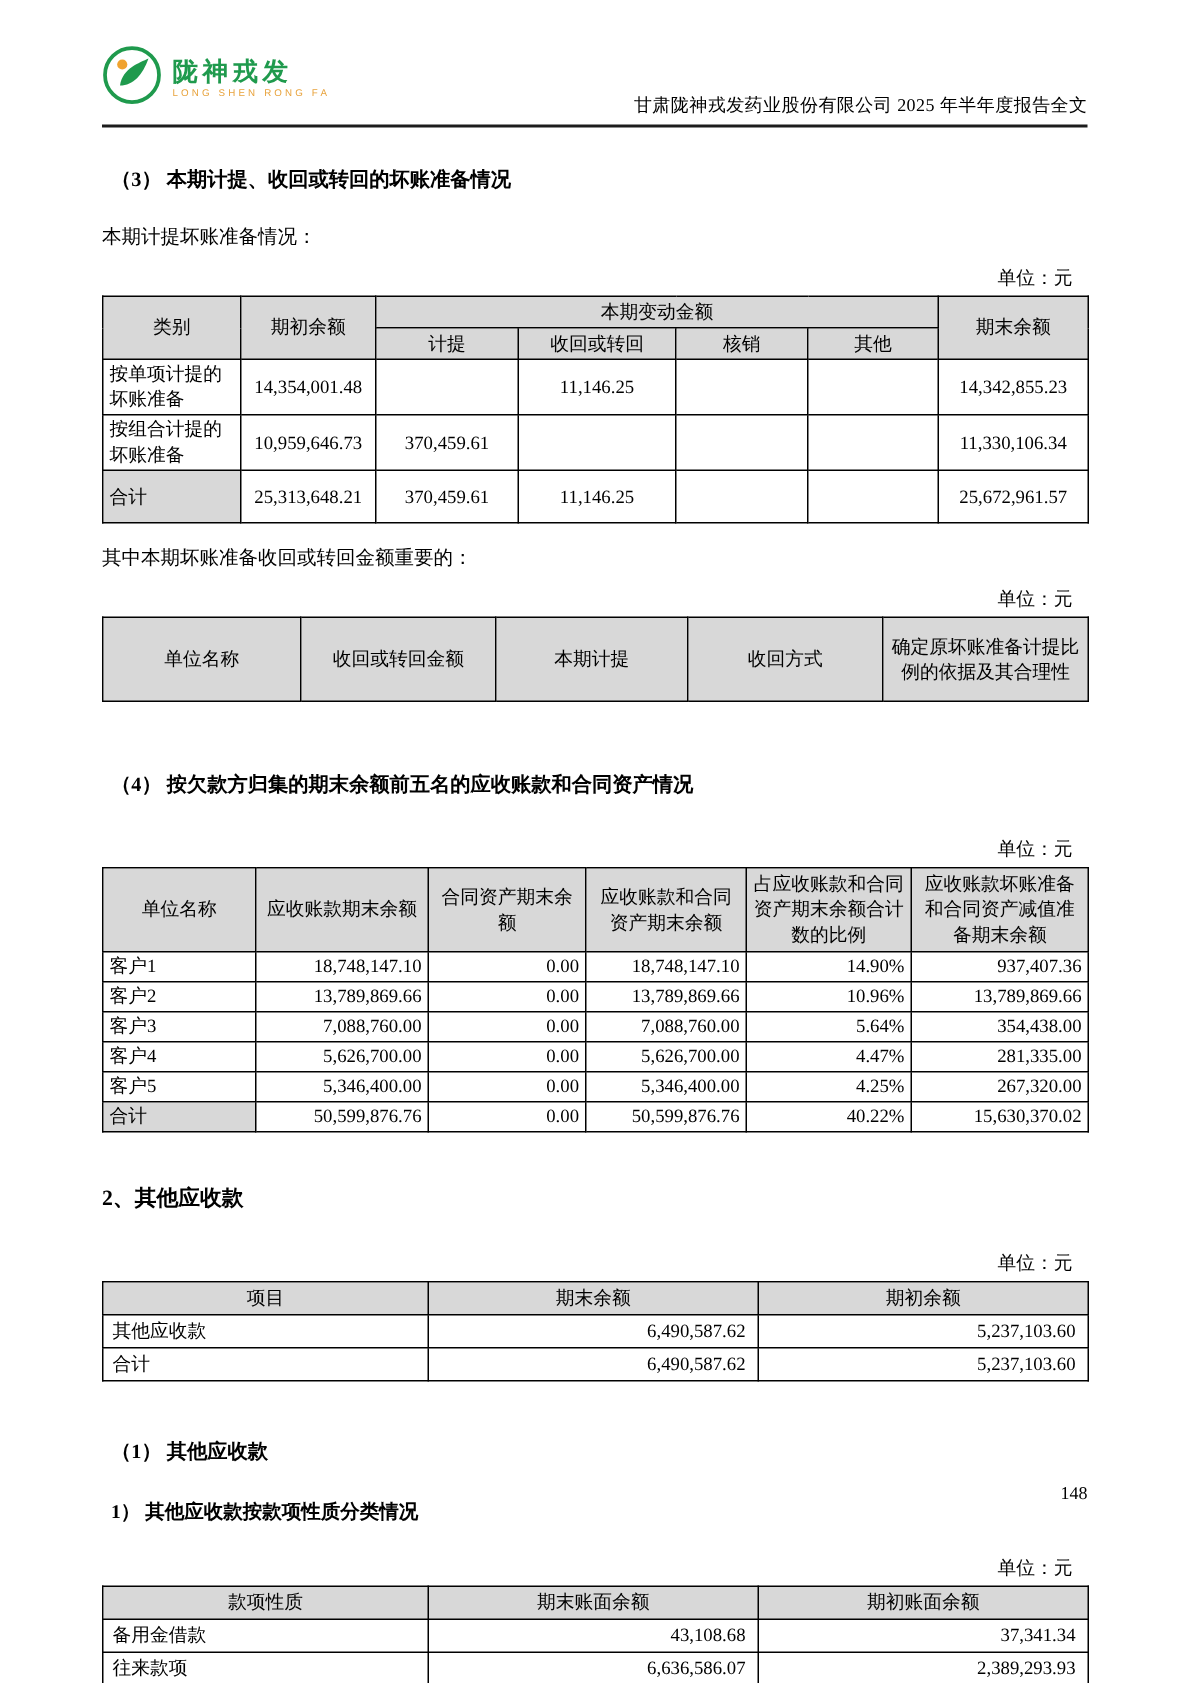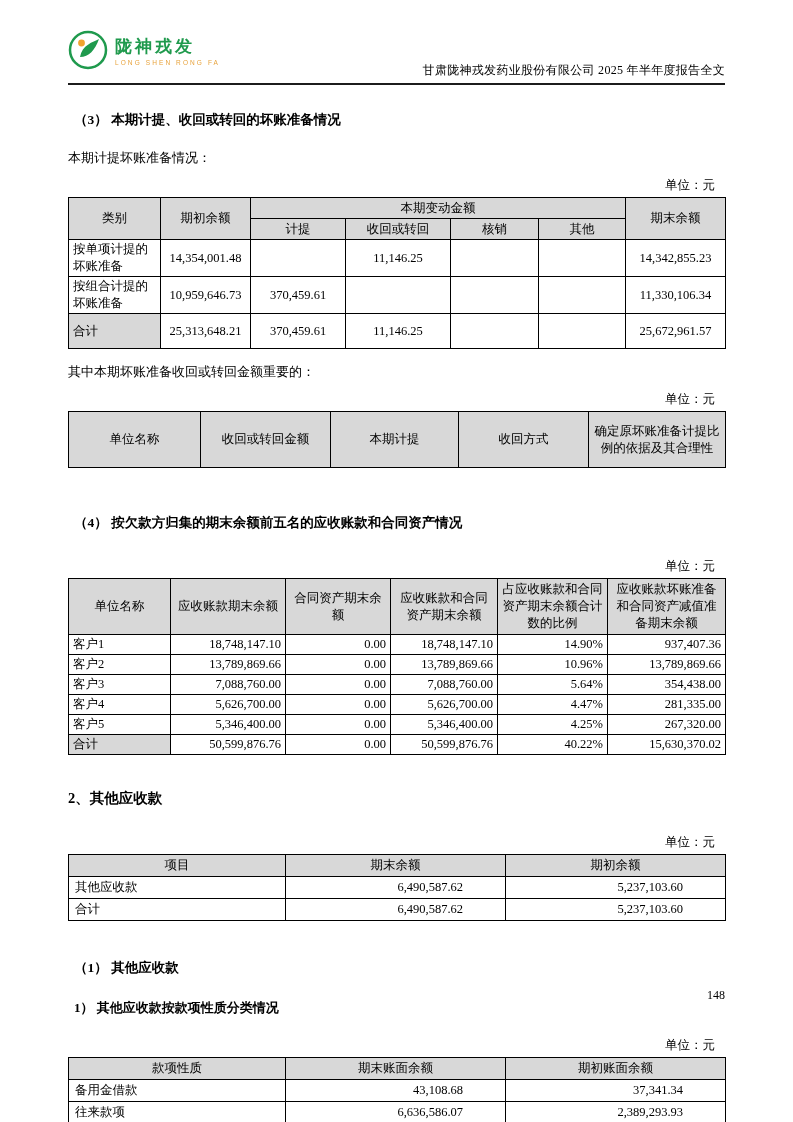--- a/index.html
+++ b/index.html
@@ -38,21 +38,21 @@
   .t1 thead tr{height:21px;}
   .t1 tbody tr{height:35px;}
   .t1 td{text-align:center;word-break:break-all;}
   .t1 td.cat{text-align:left;}
   .t2 tr{height:56px;}
   .t3 thead tr{height:56px;}
   .t3 tbody tr{height:18px;}
   .t3 td{text-align:right;}
   .t3 td:first-child{text-align:left;}
   .t4 tr,.t5 tr{height:22px;}
-  .t4 td,.t5 td{text-align:right;padding-right:42px;}
+  .t4 td,.t5 td{text-align:right;padding-right:8px;}
   .t4 td:first-child,.t5 td:first-child{text-align:left;padding-left:6px;padding-right:8px;}
   .page-number{position:absolute;right:68px;top:988px;font-size:12px;}
 </style>
 </head>
 <body>
 
 <div class="page">
 
   <header class="doc-header">
     <div class="logo">

